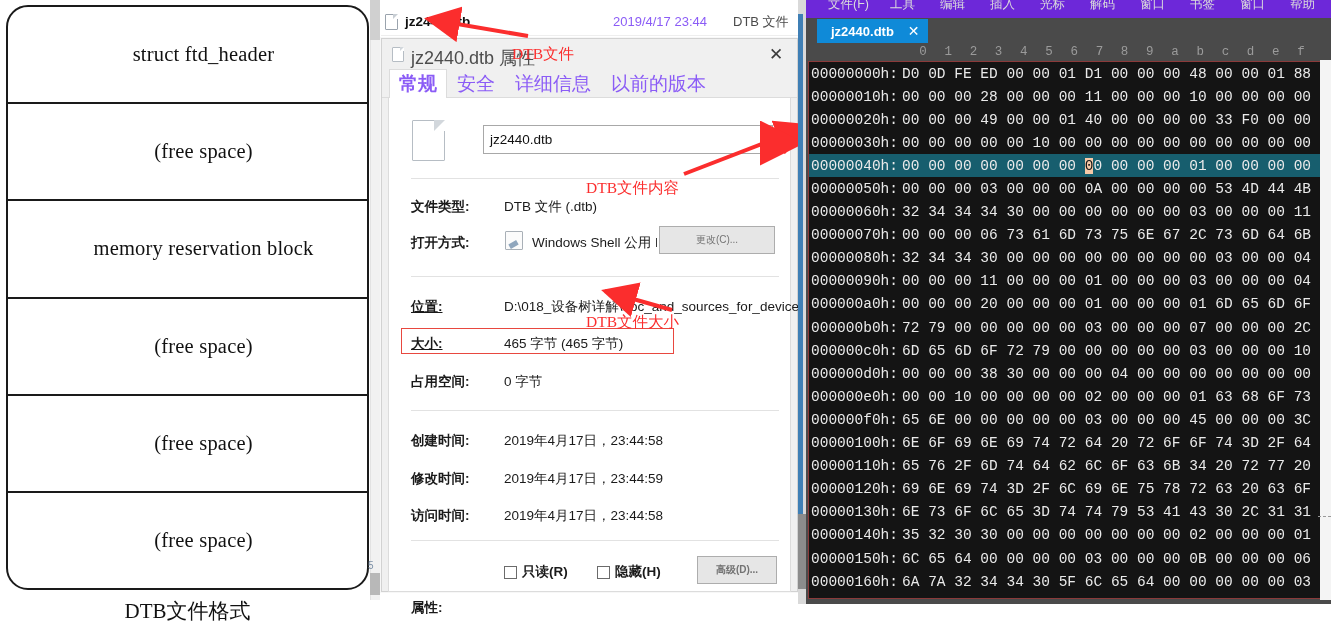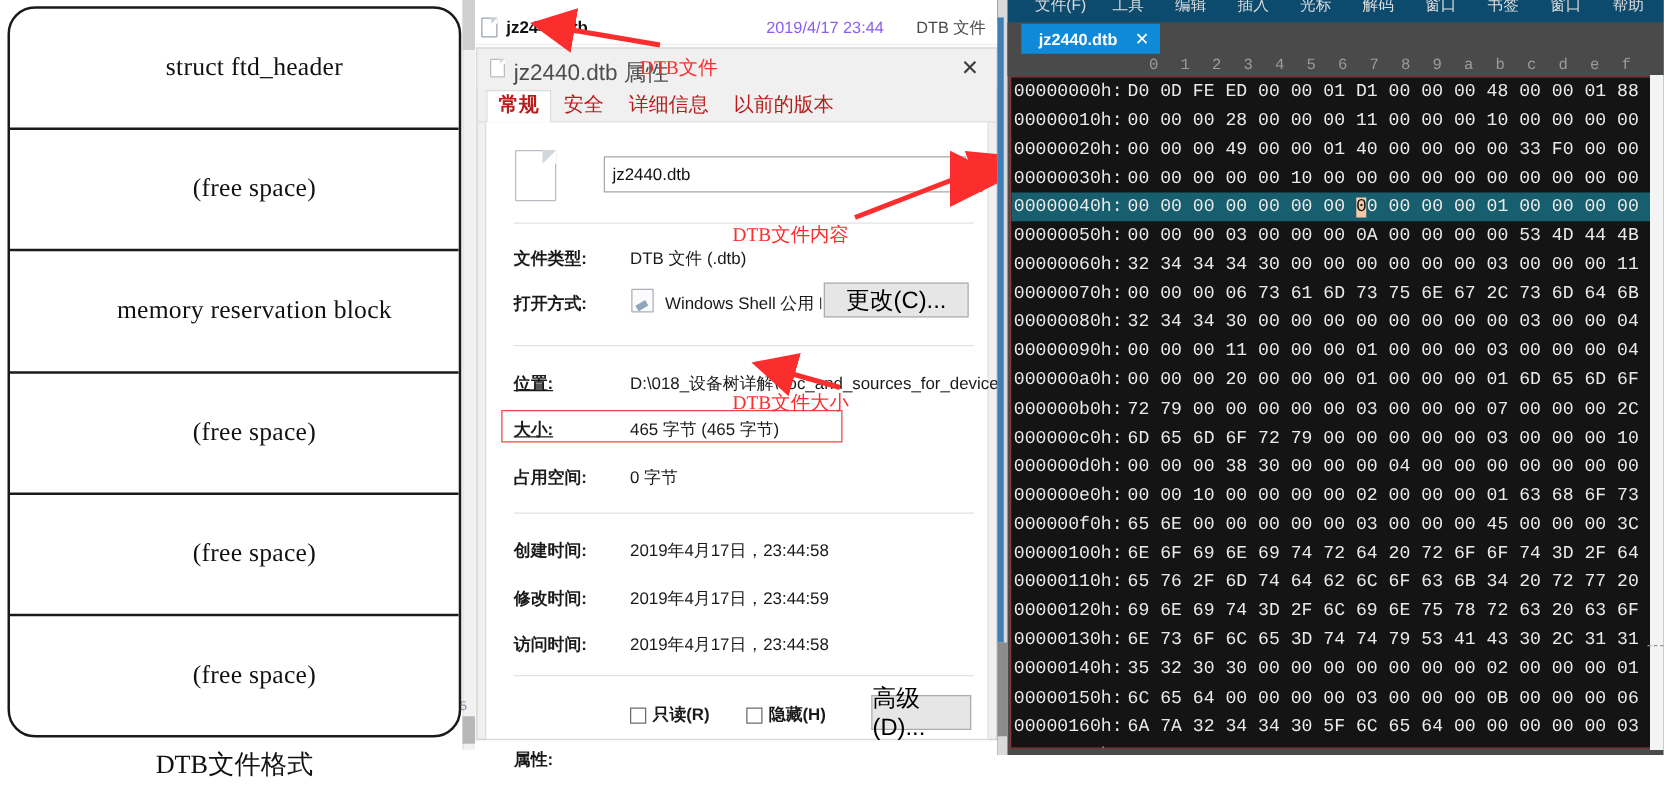--- a/index.html
+++ b/index.html
@@ -76,21 +76,21 @@
     border-color: transparent transparent #ffffff #d2d7dc;
   }
   #props-title { position: absolute; left: 29px; top: 7px; font-size: 18px; color: #4d4d4d; }
   #props-close { position: absolute; right: 4px; top: 0; width: 34px; height: 30px;
     display: flex; align-items: center; justify-content: center;
     font-size: 17px; color: #3b3b3b; line-height: 1; }
 
   #props-tabs { position: relative; height: 27px; margin: 0 0 0 0; padding-left: 7px;
     display: flex; align-items: flex-end; border-bottom: 1px solid #dcdcdc; }
   .pd-tab {
-    font-size: 16px; color: #b91c1c; padding: 4px 9px 5px 9px; line-height: 1;
+    font-size: 19px; color: #8b5cf6; padding: 4px 9px 5px 9px; line-height: 1;
     border: 1px solid transparent; border-bottom: none; position: relative; top: 1px;
   }
   .pd-tab.active { background: #ffffff; border-color: #dcdcdc; font-weight: bold; }
 
   #props-body { position: relative; height: 494px; background: #ffffff;
     margin: 0 6px 6px 6px; border: 1px solid #dcdcdc; border-top: none; }
 
   .pd-bigicon { position: absolute; left: 23px; top: 22px; width: 33px; height: 41px;
     background: #fff; border: 1px solid #b6bdc4; border-radius: 1px; }
   .pd-bigicon::after { content: ""; position: absolute; right: -1px; top: -1px;
@@ -108,37 +108,37 @@
   .pd-label { position: absolute; font-size: 13.5px; color: #1a1a1a; font-weight: bold; }
   .pd-value { position: absolute; font-size: 13.5px; color: #1a1a1a; white-space: nowrap; }
   .pd-label.ul { text-decoration: underline; }
 
   .pd-app-icon { position: absolute; width: 18px; height: 19px; background: #fbfbfb;
     border: 1px solid #a9b0b7; border-radius: 1px; }
   .pd-app-icon::before { content: ""; position: absolute; left: 3px; top: 10px;
     width: 9px; height: 5px; background: #8fa6bd; transform: rotate(-30deg); }
 
   .pd-btn { position: absolute; background: #e6e6e6; border: 1px solid #adadad;
-    font-size: 19px; color: #000000; display: flex; align-items: center;
+    font-size: 10px; color: #737373; display: flex; align-items: center;
     justify-content: center; font-family: "Liberation Sans", sans-serif; }
 
   .pd-check { position: absolute; display: flex; align-items: center; gap: 5px;
     font-size: 13.5px; color: #1a1a1a; font-weight: bold; }
   .pd-check .bx { width: 13px; height: 13px; border: 1px solid #6b6b6b; background: #fff; }
 
   
   .anno { position: absolute; color: #fb2d2d; font-size: 15.5px;
     font-family: "Liberation Serif", serif; white-space: nowrap; }
   .arrow-svg { position: absolute; overflow: visible; }
 
   
   #hexedit { position: absolute; left: 798px; top: 0; width: 533px; height: 604px;
     background: #4a4a4a; }
   #hex-menubar { position: absolute; left: 0; top: 0; width: 533px; height: 18px;
-    background: #0c4a6e; overflow: hidden; }
+    background: #6d28d9; overflow: hidden; }
   #hex-menubar .mi { position: absolute; top: -4px; font-size: 12.5px; color: #dcdcdc;
     white-space: nowrap; }
   #hex-leftrail { position: absolute; left: 0; top: 0; width: 8px; height: 604px;
     background: #d9d9d9; }
   #hex-leftrail-blue { position: absolute; left: 0; top: 14px; width: 5px; height: 500px;
     background: #3f7fb5; }
   #hex-leftrail-grey { position: absolute; left: 0; top: 514px; width: 8px; height: 75px;
     background: #8c8c8c; }
 
   #hex-tabbar { position: absolute; left: 8px; top: 18px; width: 525px; height: 26px;
@@ -268,21 +268,21 @@
 
       <span class="pd-label" style="left:22px; top:466px;margin-top:35px;">属性:</span>
       <span class="pd-check" style="left:115px; top:465px;">
         <span class="bx"></span>
         <span>只读(R)</span>
       </span>
       <span class="pd-check" style="left:208px; top:465px;">
         <span class="bx"></span>
         <span>隐藏(H)</span>
       </span>
-      <span class="pd-btn" style="left:308px; top:458px; width:80px; height:28px;">高级(D)...</span>
+      <span class="pd-btn" style="left:308px; top:458px; width:80px; height:28px;font-weight:bold;">高级(D)...</span>
 
     </div>
   </div>
 
   <svg class="arrow-svg" style="left:420px; top:14px; width:120px; height:34px;">
     <defs>
         <marker id="ah1" markerWidth="9" markerHeight="9" refX="8" refY="4.5" orient="auto">
       <path d="M0,0 L9,4.5 L0,9 z" fill="#fb2d2d"></path>
         </marker>
       </defs>

